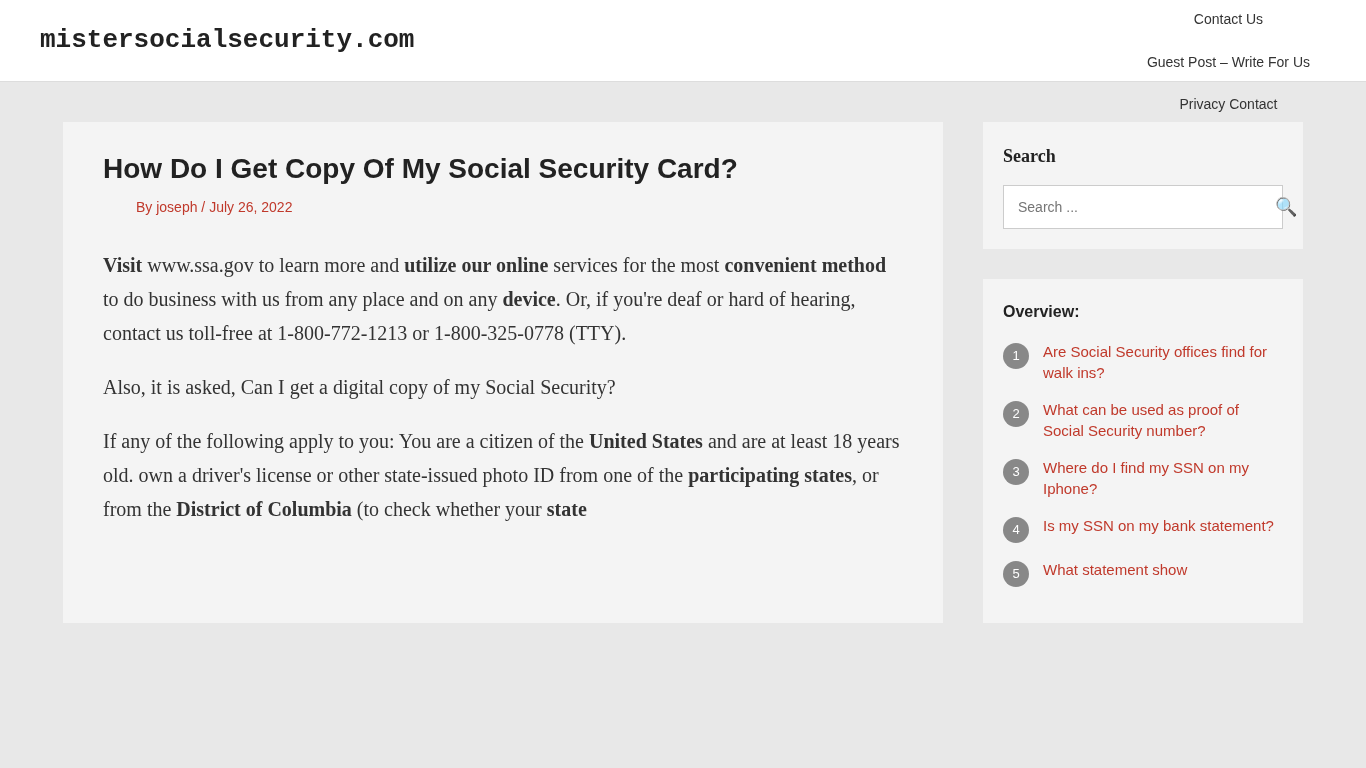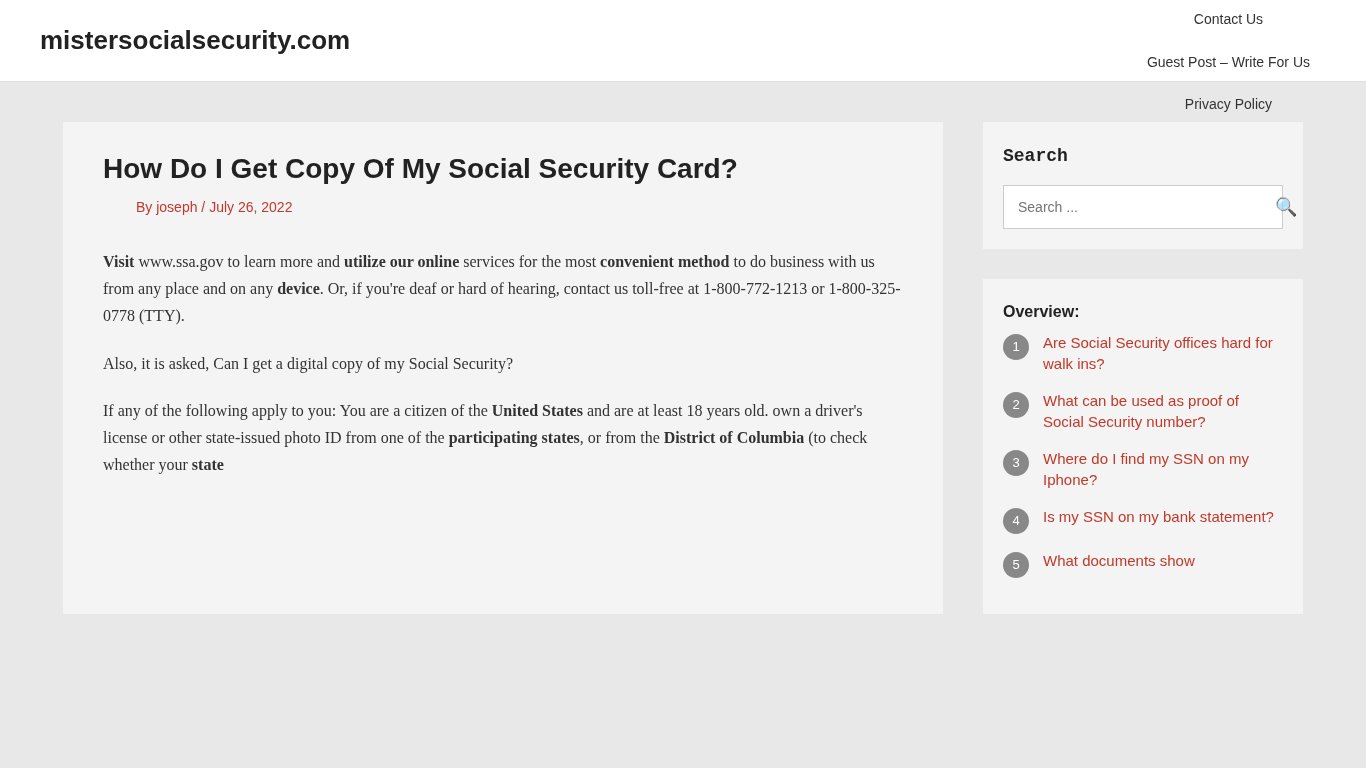--- a/index.html
+++ b/index.html
@@ -18,21 +18,21 @@
       display: flex;
       align-items: center;
       justify-content: space-between;
       height: 82px;
     }
     #site-logo {
       font-size: 26px;
       font-weight: bold;
       color: #222;
       text-decoration: none;
-      font-family: Liberation Sans, sans-serif;
+      font-family: Liberation Mono, monospace;
     }
     #site-nav {
       display: flex;
       align-items: center;
       gap: 0;
       list-style: none;
       flex-direction: column;
     }
     #site-nav li a {
       color: #333;
@@ -73,21 +73,21 @@
       color: #c0392b;
       font-size: 14px;
       margin-bottom: 30px;
       font-family: Arial, sans-serif;
       margin-left: 33px;
     }
 
     .article-body p {
       margin-bottom: 20px;
       color: #333;
-      font-size: 16px;
+      font-size: 20px;
       line-height: 1.7;
     }
 
     .article-body b, .article-body strong {
       font-weight: bold;
     }
 
     
     #sidebar {
       width: 320px;
@@ -96,21 +96,21 @@
 
     #search-widget {
       background: #f4f4f4;
       padding: 20px;
       margin-bottom: 30px;
     }
 
     #search-title {
       font-size: 18px;
       font-weight: bold;
-      font-family: Liberation Mono, monospace;
+      font-family: Liberation Serif, serif;
       color: #222;
       margin-bottom: 14px;
     }
 
     #search-form {
       display: flex;
       align-items: center;
       border: 1px solid #ccc;
       background: #fff;
       gap: 48px;
@@ -139,21 +139,21 @@
     #overview-widget {
       background: #f4f4f4;
       padding: 20px;
     }
 
     #overview-title {
       font-size: 16px;
       font-weight: bold;
       font-family: Arial, sans-serif;
       color: #222;
-      margin-bottom: 8px;
+      margin-bottom: 17px;
     }
 
     .overview-list {
       list-style: none;
     }
 
     .overview-item {
       display: flex;
       align-items: flex-start;
       gap: 14px;
@@ -197,21 +197,21 @@
         <li>
           <a href="#">Become a Contributor</a>
         </li>
         <li>
           <a href="#">Contact Us</a>
         </li>
         <li>
           <a href="#">Guest Post – Write For Us</a>
         </li>
         <li>
-          <a href="#">Privacy Policy</a>
+          <a href="#">Privacy Contact</a>
         </li>
         <li>
           <a href="#">States</a>
         </li>
       </ul>
   </nav>
 </header>
 
 <div id="page-wrapper">
 
@@ -237,35 +237,35 @@
         </button>
       </form>
     </div>
 
     <div id="overview-widget">
       <div id="overview-title">Overview:</div>
       <ul class="overview-list">
 
       <li class="overview-item">
             <span class="overview-number">1</span>
-            <a class="overview-link" href="#">Are Social Security offices hard for walk ins?</a>
+            <a class="overview-link" href="#">Are Social Security offices find for walk ins?</a>
           </li>
           <li class="overview-item">
             <span class="overview-number">2</span>
             <a class="overview-link" href="#">What can be used as proof of Social Security number?</a>
           </li>
           <li class="overview-item">
             <span class="overview-number">3</span>
             <a class="overview-link" href="#">Where do I find my SSN on my Iphone?</a>
           </li>
           <li class="overview-item">
             <span class="overview-number">4</span>
             <a class="overview-link" href="#">Is my SSN on my bank statement?</a>
           </li>
           <li class="overview-item">
             <span class="overview-number">5</span>
-            <a class="overview-link" href="#">What documents show</a>
+            <a class="overview-link" href="#">What statement show</a>
           </li>
         </ul>
     </div>
 
   </aside>
 </div>
 
 </body></html>

